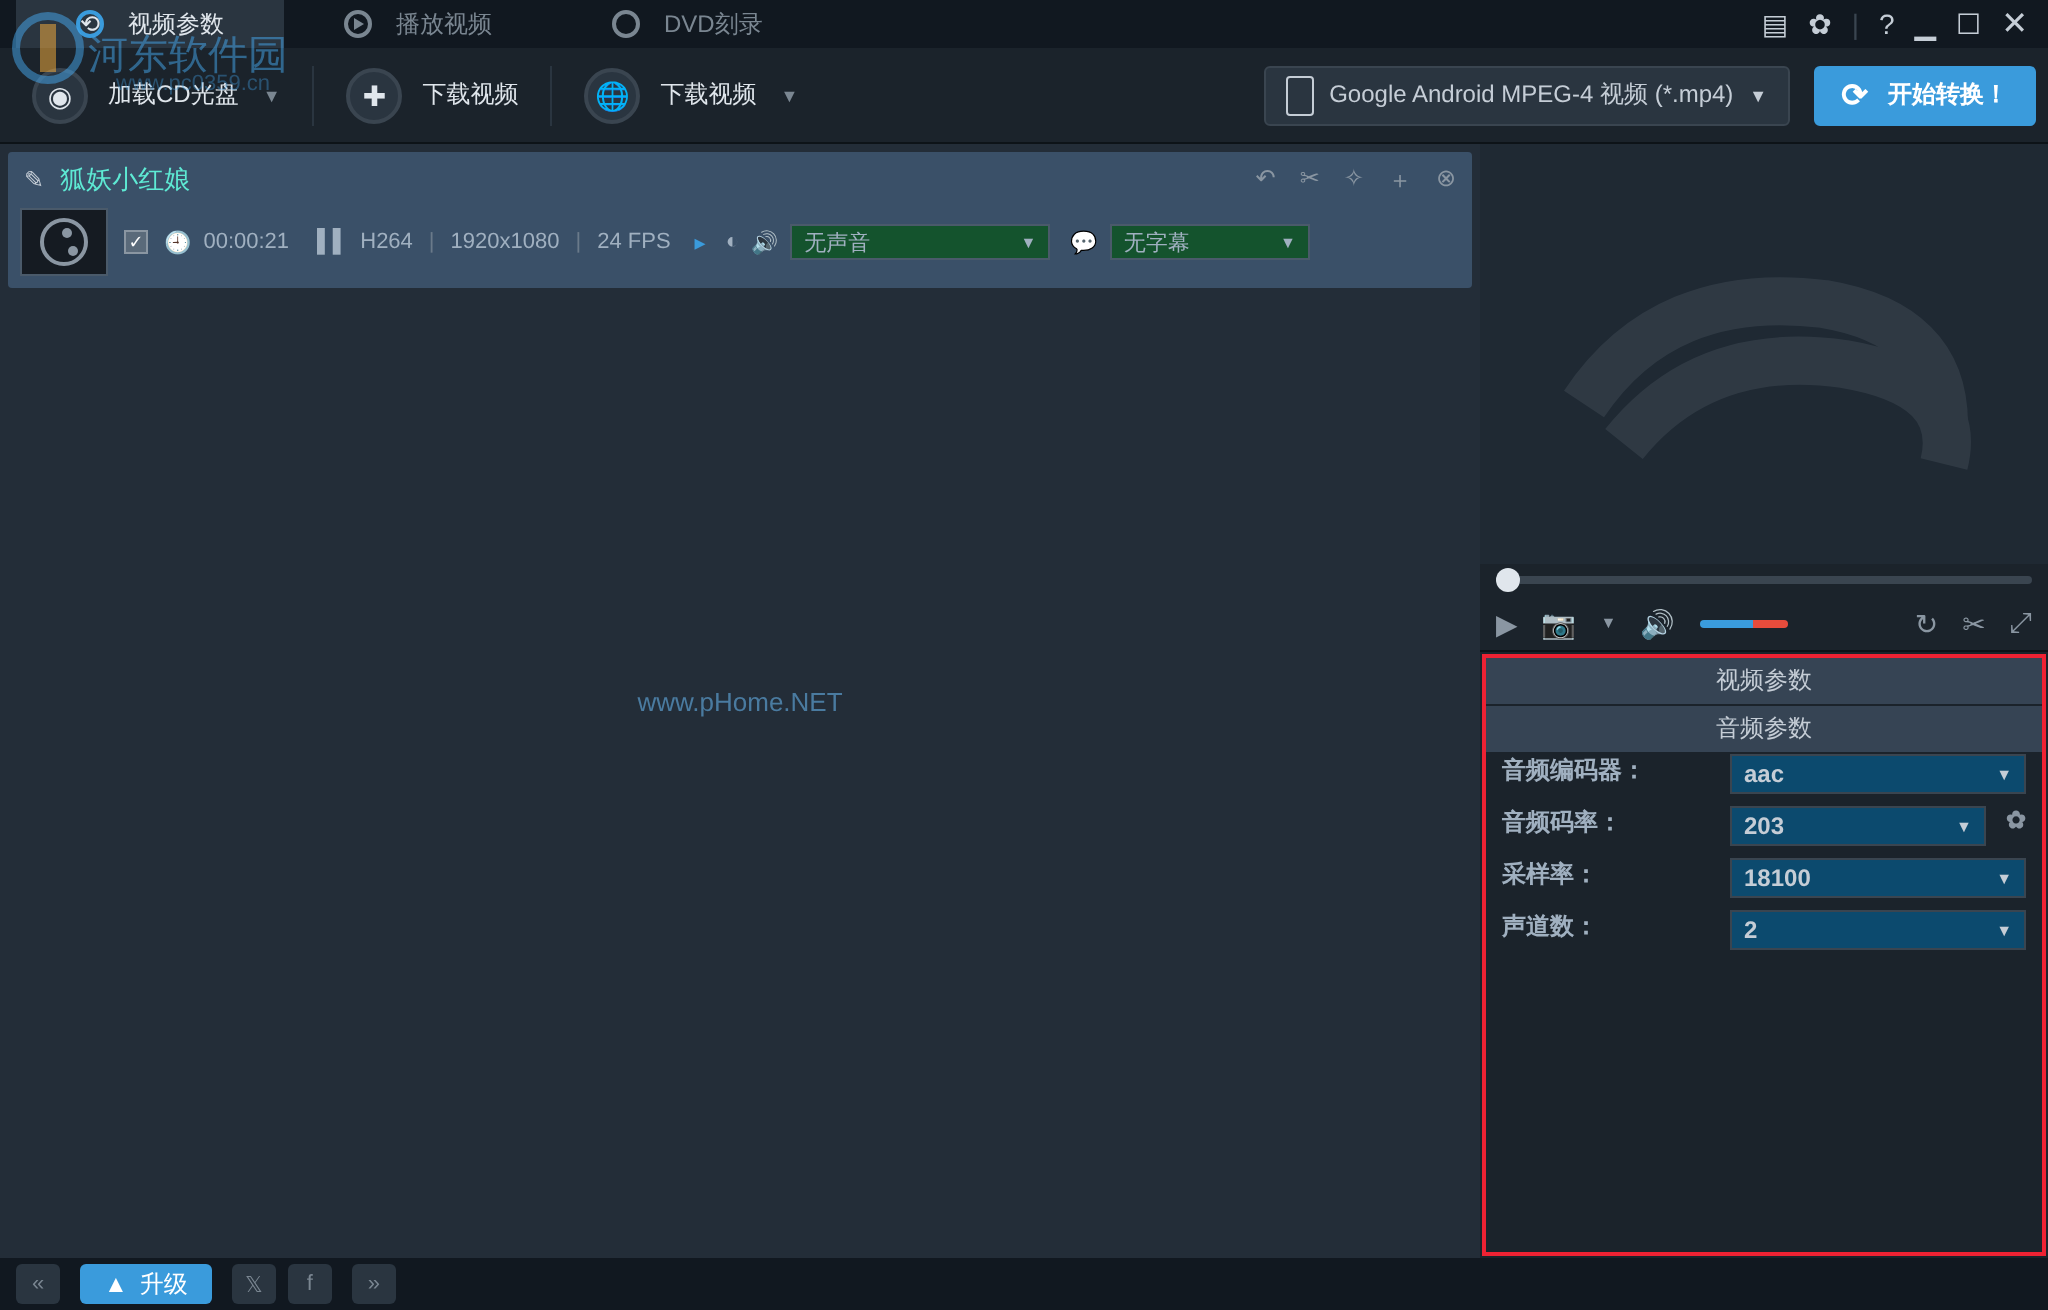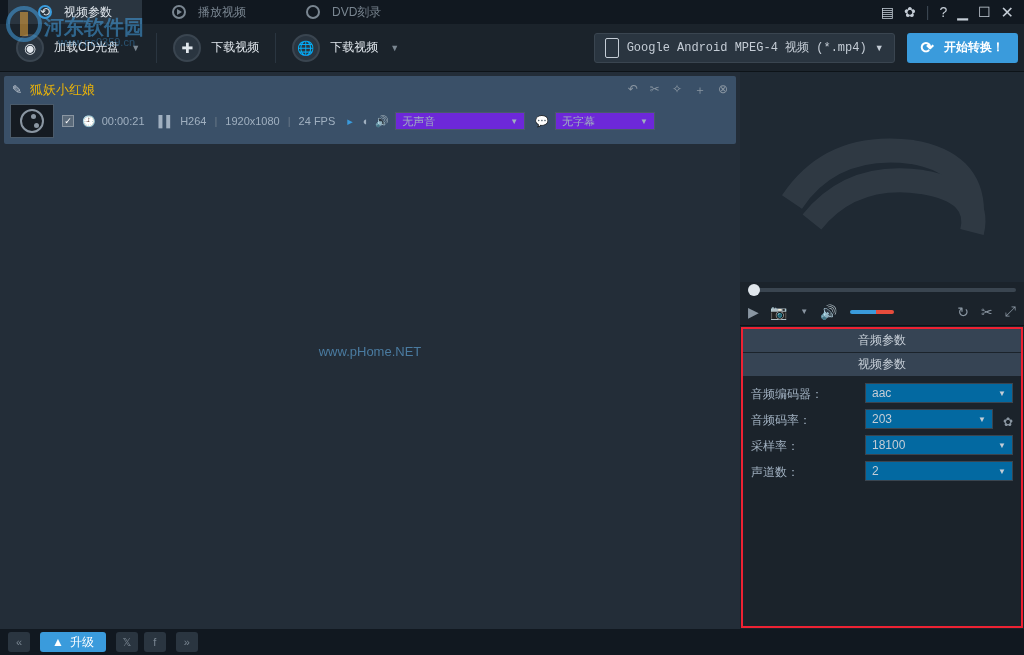--- a/index.html
+++ b/index.html
@@ -11,81 +11,81 @@
 .top-tabs .tab.active { background: #2a3540; color: #e0e6ec; }
 .top-tabs .tab-icon { width: 14px; height: 14px; border: 2px solid #7a8691; border-radius: 50%; margin-right: 12px; display: flex; align-items: center; justify-content: center; }
 .top-tabs .tab.active .tab-icon { border-color: #3a9bdc; }
 .top-tabs .tab-icon.play::after { content: ''; border-left: 5px solid #7a8691; border-top: 3px solid transparent; border-bottom: 3px solid transparent; margin-left: 1px; }
 .top-tabs .spacer { flex: 1; }
 .win-ctrl { display: flex; align-items: center; gap: 10px; padding-right: 10px; color: #c5cdd6; }
 .win-ctrl span { cursor: pointer; font-size: 14px; }
 
 
 .logo-wm { position: absolute; top: 4px; left: 4px; z-index: 50; pointer-events: none; }
-.logo-wm-text { position: absolute; top: 14px; left: 44px; color: rgba(70,170,240,0.5); font-size: 20px; font-weight: bold; z-index: 51; pointer-events: none; }
+.logo-wm-text { position: absolute; top: 14px; left: 44px; color: rgba(70,170,240,0.5); font-size: 20px; font-weight: normal; z-index: 51; pointer-events: none; }
 .logo-wm-sub { position: absolute; top: 36px; left: 58px; color: rgba(70,170,240,0.35); font-size: 11px; z-index: 51; pointer-events: none; }
 
 
 .toolbar { height: 48px; background: #1b232b; display: flex; align-items: center; padding: 0 6px; gap: 4px; border-bottom: 1px solid #0d1318; }
 .tool-btn { display: flex; align-items: center; height: 38px; padding: 0 10px; color: #e0e6ec; cursor: pointer; border-radius: 3px; position: relative; }
 .tool-icon { width: 28px; height: 28px; border-radius: 50%; background: #2a3540; border: 2px solid #3a4550; margin-right: 10px; display: flex; align-items: center; justify-content: center; font-size: 14px; }
 .tool-btn .chev { margin-left: 12px; font-size: 9px; color: #7a8691; }
 .tool-sep { width: 1px; height: 30px; background: #2a3540; margin: 0 2px; }
 .toolbar .flex { flex: 1; }
 
 .profile-sel { display: flex; align-items: center; height: 30px; background: #2a3540; border: 1px solid #3a4550; border-radius: 3px; padding: 0 10px; cursor: pointer; gap: 8px; }
 .profile-sel .dev-icon { width: 14px; height: 20px; border: 1.5px solid #c5cdd6; border-radius: 2px; }
-.profile-sel span.txt { font-size: 12px; font-family: Liberation Mono, monospace; }
+.profile-sel span.txt { font-size: 12px; }
 .profile-sel .chev { font-size: 9px; }
 
 .convert-btn { display: flex; align-items: center; height: 30px; background: #3a9bdc; border-radius: 3px; padding: 0 14px; cursor: pointer; color: #fff; font-weight: bold; gap: 10px; margin-left: 8px; }
 .convert-btn .ref-icon { font-size: 16px; }
 
 
 .main { display: flex; height: calc(655px - 24px - 48px - 26px); }
 .left { flex: 1; background: #232d38; position: relative; display: flex; flex-direction: column; }
 .right { width: 284px; background: #1b232b; display: flex; flex-direction: column; }
 
 
 .file-item { background: #3a5068; margin: 4px; border-radius: 2px; }
 .file-head { display: flex; align-items: center; height: 28px; padding: 0 8px; gap: 8px; }
 .file-thumb-wrap { display: flex; padding: 0 6px 6px 6px; gap: 8px; align-items: center; }
 .file-thumb { width: 44px; height: 34px; background: #151b22; border: 1px solid #4a5a6a; display:flex; align-items:center; justify-content:center;}
 .reel-icon { width: 24px; height: 24px; border: 2px solid #8a96a2; border-radius: 50%; position: relative; }
 .reel-icon::before, .reel-icon::after { content:''; position:absolute; width:5px; height:5px; background:#8a96a2; border-radius:50%; }
 .reel-icon::before { top:3px; left:9px; }
 .reel-icon::after { bottom:3px; right:3px; }
 .pencil { color:#c5cdd6; font-size:12px;}
-.file-name { color:#eab308; font-size:13px; flex:1;}
+.file-name { color:#5eead4; font-size:13px; flex:1;}
 .file-actions { display:flex; gap:12px; color:#8a96a2; font-size:12px;}
 .file-actions span { cursor:pointer; }
 .file-info { display:flex; align-items:center; gap:6px; font-size:11px; color:#a0b0c0; flex:1;}
 .file-info .sep { color:#6a7a8a; margin:0 2px;}
 .chk { width:12px; height:12px; border:1px solid #8a96a2; background:#5a6a7a; display:inline-flex; align-items:center; justify-content:center; font-size:9px; color:#fff;}
-.mini-sel { background:#6d28d9; border:1px solid #4a5a6a; height:18px; display:flex; align-items:center; padding:0 6px; font-size:11px; min-width:130px; justify-content:space-between; cursor:pointer;}
+.mini-sel { background:#14532d; border:1px solid #4a5a6a; height:18px; display:flex; align-items:center; padding:0 6px; font-size:11px; min-width:130px; justify-content:space-between; cursor:pointer;}
 .mini-sel .ch { font-size:8px;}
 
 .wm-center { position:absolute; top:50%; left:50%; transform:translate(-50%,-50%); color:#4a7ba0; font-size:13px; }
 
 
 .preview { height: 210px; background:#1f2933; position:relative; display:flex; align-items:center; justify-content:center;}
 .film-strip { opacity:0.15; }
 .seek { height:16px; background:#1b232b; position:relative; padding:0 8px; display:flex; align-items:center;}
 .seek-track { flex:1; height:4px; background:#3a4550; border-radius:2px; position:relative;}
 .seek-thumb { width:12px; height:12px; background:#e0e6ec; border-radius:50%; position:absolute; left:0; top:-4px;}
 .pctrl { height:28px; background:#1b232b; display:flex; align-items:center; padding:0 8px; gap:12px; color:#8a96a2; font-size:14px; border-bottom:1px solid #0d1318;}
 .pctrl span { cursor:pointer;}
 .vol-bar { width:44px; height:4px; background:linear-gradient(to right,#3a9bdc 60%,#e74c3c 60%); border-radius:2px;}
 
 
 .opts { flex:1; border:2px solid #e23; margin:1px; background:#1b232b; overflow:hidden;}
 .opt-hdr { height:24px; background:#364454; display:flex; align-items:center; justify-content:center; color:#c5cdd6; font-size:12px; cursor:pointer; border-bottom:1px solid #1b232b;}
-.opt-row { display:flex; align-items:flex-end; height:26px; padding:0 8px; gap:4px;}
+.opt-row { display:flex; align-items:flex-start; height:26px; padding:0 8px; gap:4px;font-weight:bold;}
 .opt-row .lbl { width:110px; color:#a0b0c0;}
-.opt-sel { flex:1; background:#0369a1; border:1px solid #3a4550; height:20px; display:flex; align-items:center; padding:0 6px; justify-content:space-between; cursor:pointer;}
+.opt-sel { flex:1; background:#0c4a6e; border:1px solid #3a4550; height:20px; display:flex; align-items:center; padding:0 6px; justify-content:space-between; cursor:pointer;}
 .opt-sel .ch{font-size:8px;}
 .gear { margin-left:6px; color:#8a96a2; cursor:pointer;}
 .opt-chk { width:13px; height:13px; border:1px solid #5a6a7a; margin-right:8px;}
 
 
 .status { height:26px; background:#111820; display:flex; align-items:center; padding:0 8px; gap:10px; color:#7a8691; font-size:12px;}
 .status .path { flex:1; }
 .sbtn { width:22px; height:20px; background:#2a3540; border-radius:3px; display:flex; align-items:center; justify-content:center; cursor:pointer; font-size:11px;}
 .upgrade { background:#3a9bdc; color:#fff; padding:0 12px; height:20px; display:flex; align-items:center; border-radius:3px; cursor:pointer; gap:6px;}
 .social { display:flex; gap:6px;}
@@ -221,22 +221,22 @@
       <span>📷</span>
       <span class="ch" style="font-size:8px">▼</span>
       <span>🔊</span>
       <div class="vol-bar"></div>
       <div style="flex:1"></div>
       <span>↻</span>
       <span>✂</span>
       <span>⤢</span>
     </div>
     <div class="opts">
+      <div class="opt-hdr">视频参数</div>
       <div class="opt-hdr">音频参数</div>
-      <div class="opt-hdr">视频参数</div>
       <div class="opt-row">
         <span class="lbl">音频编码器：</span>
         <div class="opt-sel">
             <span>aac</span>
             <span class="ch">▼</span>
           </div>
       </div>
       <div class="opt-row">
         <span class="lbl">音频码率：</span>
         <div class="opt-sel">

